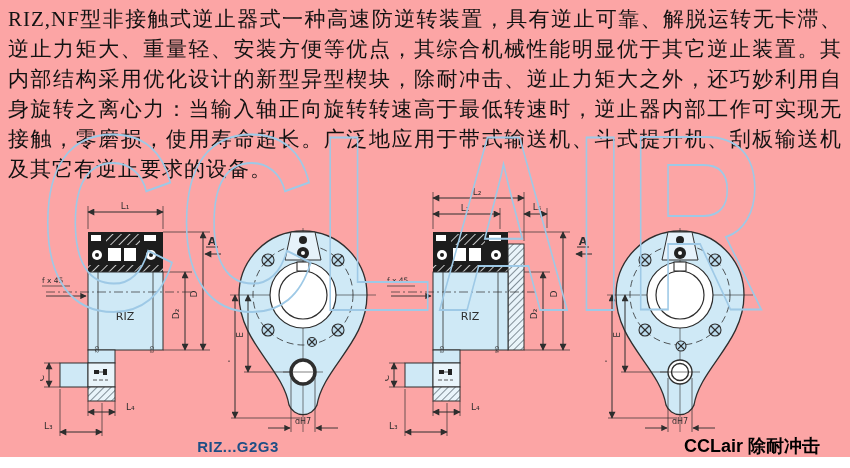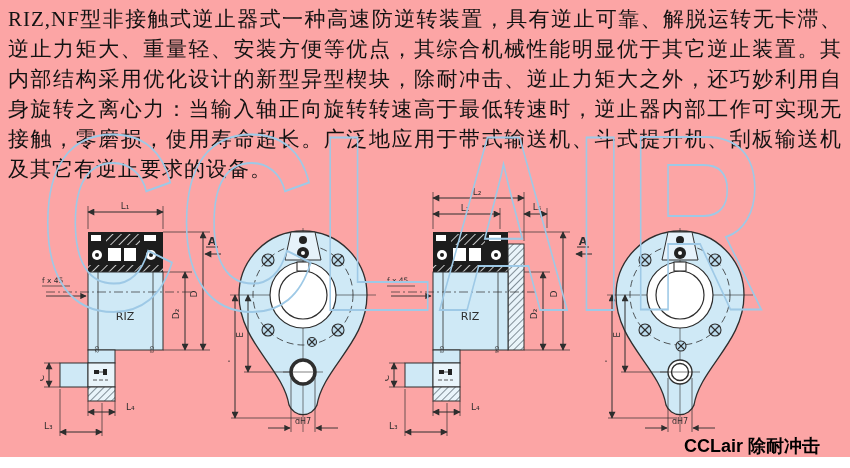--- a/index.html
+++ b/index.html
@@ -328,16 +328,17 @@
       <line x1="20" y1="95" x2="20" y2="172" marker-start="url(#a4)" marker-end="url(#a4)"></line>
 
       <line x1="70" y1="218" x2="3" y2="218" stroke-width=".7"></line>
       <line x1="7" y1="95" x2="7" y2="218" marker-start="url(#a4)" marker-end="url(#a4)"></line>
     </g>
     <text x="15" y="135" font-size="9" text-anchor="middle" transform="rotate(-90 15 135)">E</text>
     <text x="2" y="160" font-size="9" text-anchor="middle" transform="rotate(-90 2 160)">F</text>
     <text x="75" y="224" font-size="8" text-anchor="middle">dH7</text>
   </svg>
 
+  <div class="caption" style="left:163px;">RIZ...G2G3</div>
 
   <div class="brand">CCLair 除耐冲击</div>
 
 </div>
 
 </body></html>

